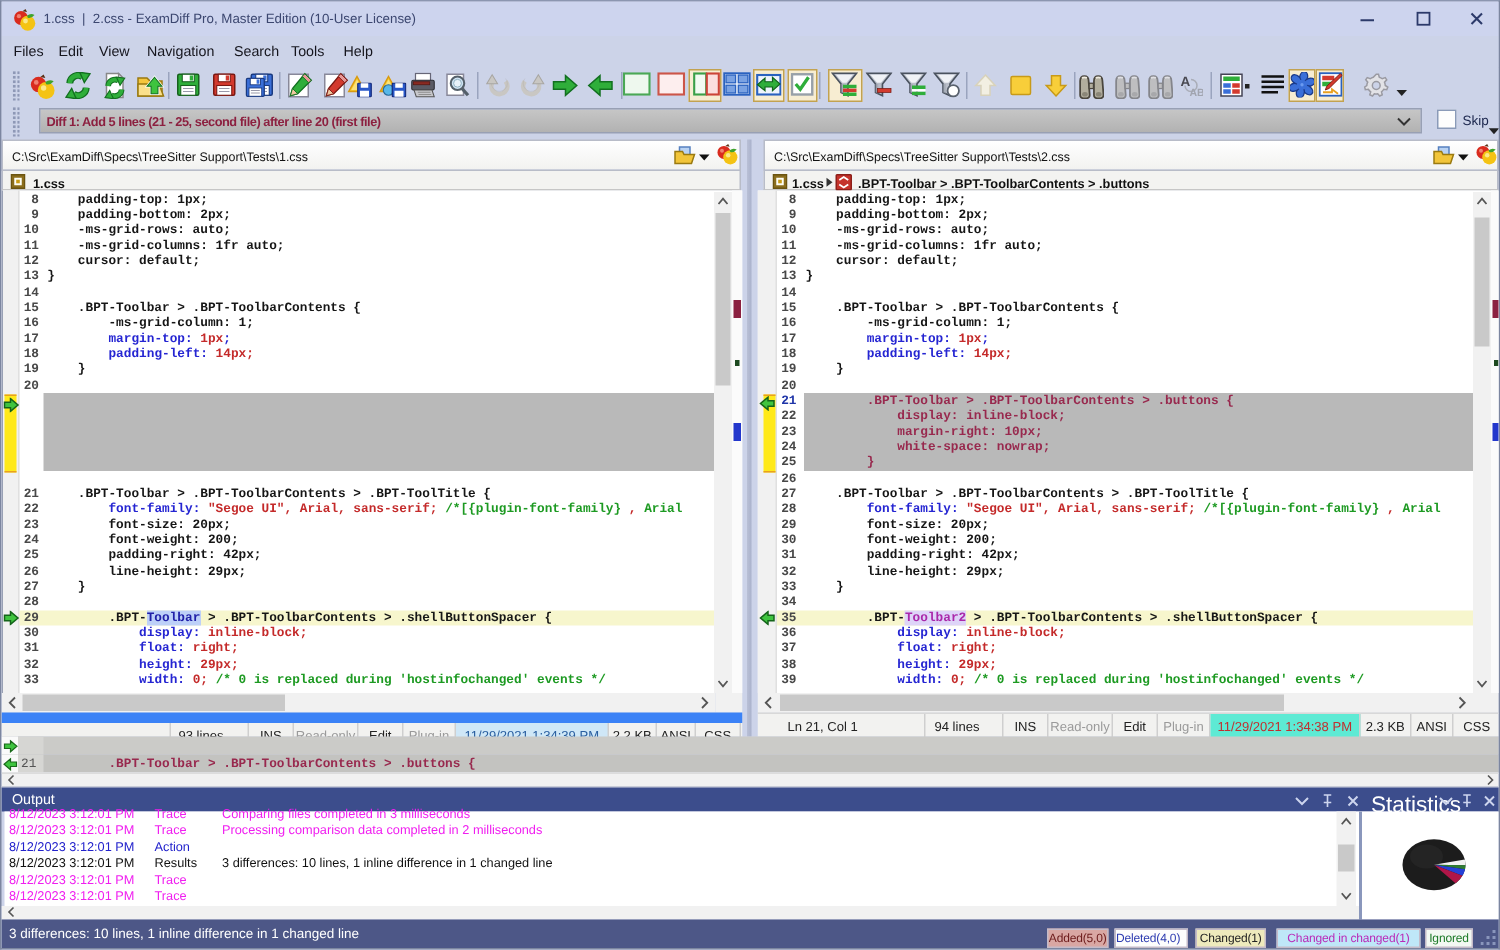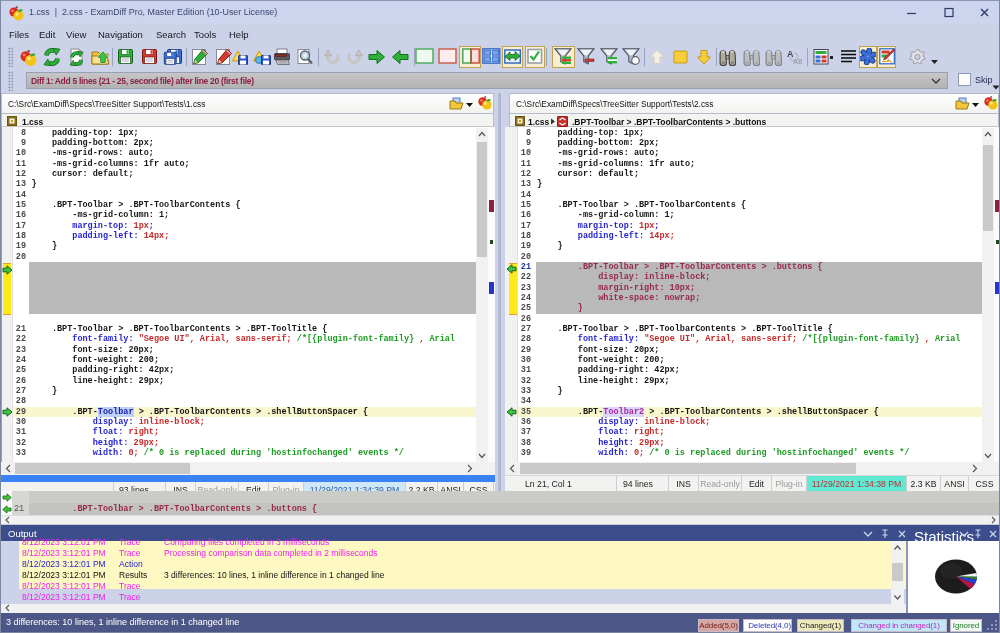--- a/index.html
+++ b/index.html
@@ -692,21 +692,21 @@
     <path d="M4 2 L7 5 L4 8" fill="none" stroke="#555" stroke-width="1.1"></path>
   </svg>
 
 <div class="a" style="left:0;top:524px;width:905px;height:16px;background:#3c4d8c"></div>
 <div class="a" style="left:7px;top:527px;font-size:9.5px;color:#fff">Output</div>
 <svg class="a" style="left:862px;top:528px" width="45" height="10" viewBox="0 0 45 10">
  <path d="M1 3 L5 7 L9 3" fill="none" stroke="#cdd5ee" stroke-width="1.3"></path>
  <path d="M22 1 L22 6 M19.5 1 L24.5 1 M19.5 6 L24.5 6 M22 6 L22 9" stroke="#cdd5ee" stroke-width="1.1"></path>
  <path d="M36 2 L42 8 M42 2 L36 8" stroke="#cdd5ee" stroke-width="1.3"></path>
 </svg>
-<div class="a" style="left:18px;top:540px;width:905px;height:48px;background:#fef9c3" id="outrows">
+<div class="a" style="left:2px;top:540px;width:905px;height:63px;background:#ffffff" id="outrows">
     <div class="a" style="left:0;top:-4px;width:890px;height:11px;overflow:hidden;font-size:8.5px;color:#f01ef0">
       <span style="position:absolute;left:3px">8/12/2023 3:12:01 PM</span>
       <span style="position:absolute;left:100px">Trace</span>
       <span style="position:absolute;left:145px;white-space:nowrap">Comparing files completed in 3 milliseconds</span>
     </div>
     <div class="a" style="left:0;top:7px;width:890px;height:11px;overflow:hidden;font-size:8.5px;color:#f01ef0">
       <span style="position:absolute;left:3px">8/12/2023 3:12:01 PM</span>
       <span style="position:absolute;left:100px">Trace</span>
       <span style="position:absolute;left:145px;white-space:nowrap">Processing comparison data completed in 2 milliseconds</span>
     </div>
@@ -756,21 +756,21 @@
  <path d="M24 19.5 L44.5 16.0 A21 17 0 0 1 45.0 19.8 Z" fill="#f2f2f2"></path>
  <path d="M24 19.5 L45.0 19.8 A21 17 0 0 1 44.7 22.5 Z" fill="#2e7d32"></path>
  <path d="M24 19.5 L44.7 22.5 A21 17 0 0 1 42.9 26.9 Z" fill="#2541d8"></path>
  <path d="M24 19.5 L42.9 26.9 A21 17 0 0 1 38.3 31.9 Z" fill="#b01648"></path>
  <ellipse cx="19" cy="14" rx="11" ry="8" fill="#3a3a3a" opacity="0.25"></ellipse>
 </svg>
 
 <div class="a" style="left:0;top:612px;width:1000px;height:21px;background:#4d5787"></div>
 <div class="a" style="left:5px;top:616px;font-size:9px;color:#fff">3 differences: 10 lines, 1 inline difference in 1 changed line</div>
 <div class="a" style="left:697px;top:618px;width:41px;height:13px;background:#d9a7a3;border:1px solid #c4bac8;font-size:8px;letter-spacing:-0.1px;color:#6b1a1a;line-height:12px;text-align:center;overflow:hidden">Added(5,0)</div>
-<div class="a" style="left:742px;top:618px;width:49px;height:13px;background:#fdfdfd;border:1px solid #c4bac8;font-size:8px;letter-spacing:-0.1px;color:#2d3bb0;line-height:12px;text-align:right;overflow:hidden">Deleted(4,0)</div>
+<div class="a" style="left:742px;top:618px;width:49px;height:13px;background:#fdfdfd;border:1px solid #c4bac8;font-size:8px;letter-spacing:-0.1px;color:#2d3bb0;line-height:12px;text-align:left;overflow:hidden">Deleted(4,0)</div>
 <div class="a" style="left:796px;top:618px;width:47px;height:13px;background:#eeeabc;border:1px solid #c4bac8;font-size:8px;letter-spacing:-0.1px;color:#222;line-height:12px;text-align:center;overflow:hidden">Changed(1)</div>
 <div class="a" style="left:850px;top:618px;width:96px;height:13px;background:#bfe7f8;border:1px solid #c4bac8;font-size:8px;letter-spacing:-0.1px;color:#b92ab9;line-height:12px;text-align:center;overflow:hidden">Changed in changed(1)</div>
 <div class="a" style="left:949px;top:618px;width:32px;height:13px;background:#f2f8f2;border:1px solid #c4bac8;font-size:8px;letter-spacing:-0.1px;color:#1c7a28;line-height:12px;text-align:center;overflow:hidden">Ignored</div>
 <svg class="a" style="left:986px;top:619px" width="12" height="12" viewBox="0 0 12 12">
     <g fill="#8a96bc">
       <rect x="8" y="8" width="2" height="2"></rect>
       <rect x="8" y="4" width="2" height="2"></rect>
       <rect x="4" y="8" width="2" height="2"></rect>
       <rect x="8" y="0" width="2" height="2"></rect>
       <rect x="4" y="4" width="2" height="2"></rect>

